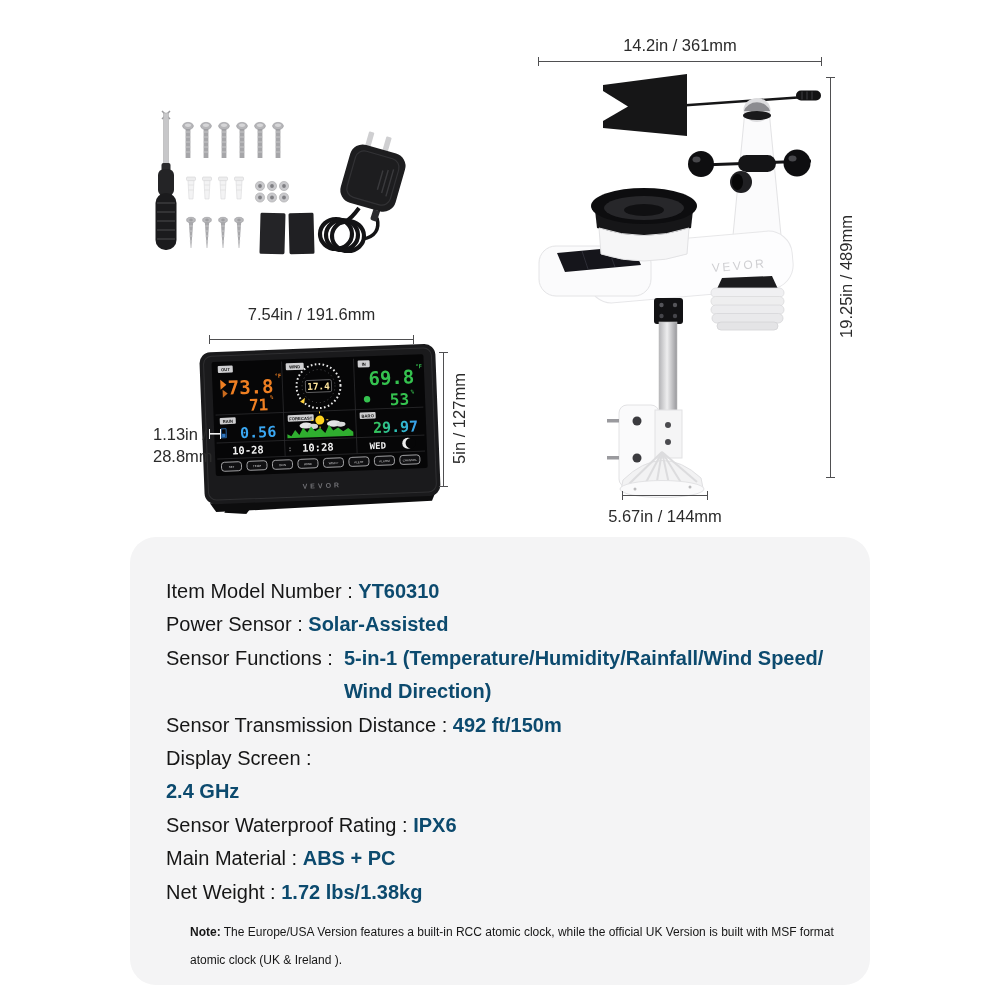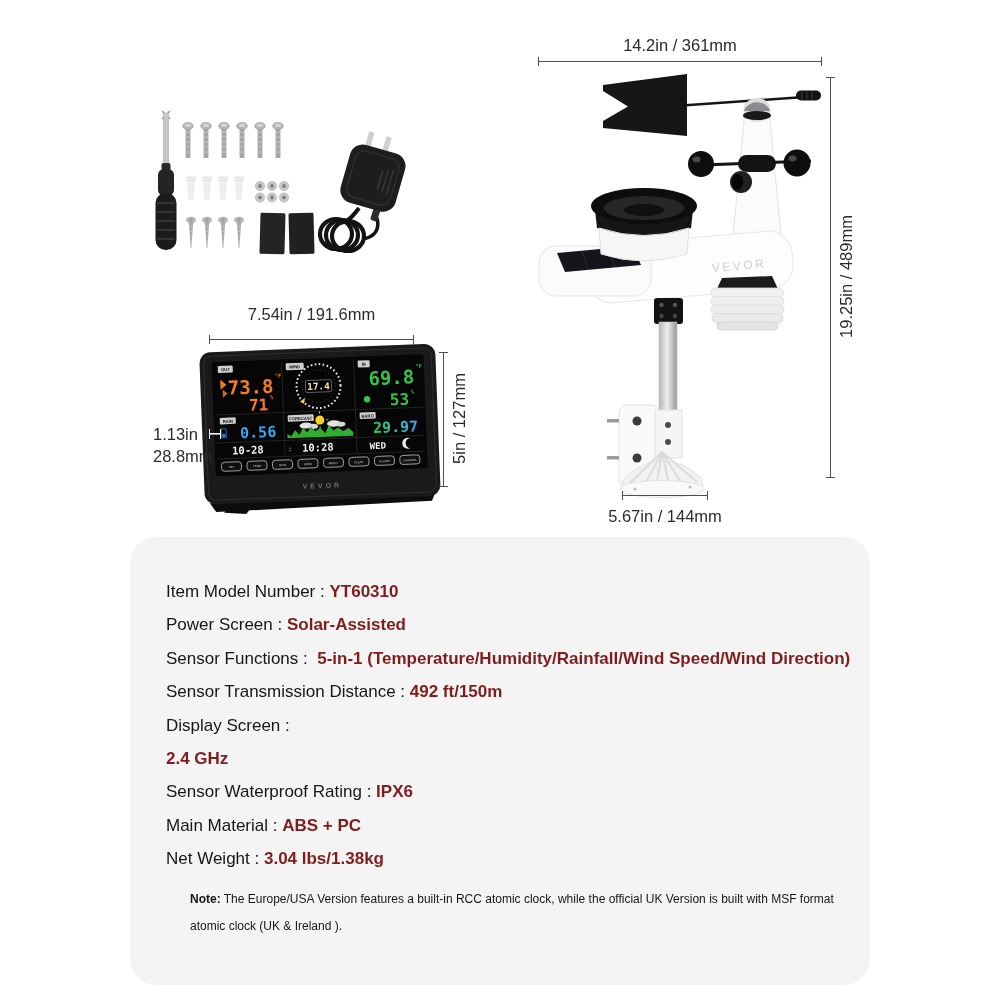--- a/index.html
+++ b/index.html
@@ -21,24 +21,24 @@
     border-left:1.6px solid #f4f4f4; border-right:1.6px solid #f4f4f4;
     background:linear-gradient(#f4f4f4,#f4f4f4) center/100% 1.6px no-repeat; }
 
   
   #console-svg { transform:rotate(-2.2deg); }
 
   
   .spec-card { position:absolute; left:130px; top:537px; width:740px; height:448px;
     background:#f4f4f5; border-radius:26px; }
   .spec-list { padding:38px 40px 0 36px; }
-  .spec-row { display:flex; align-items:flex-start; font-size:17px; line-height:33.4px; color:#161616; }
+  .spec-row { display:flex; align-items:flex-start; font-size:20px; line-height:33.4px; color:#161616; }
   .spec-label { white-space:pre; }
-  .spec-value { color:#7f1d1d; font-weight:bold; white-space:pre; }
-  .spec-value.stack { display:flex; flex-direction:row; white-space:pre; }
+  .spec-value { color:#0c4a6e; font-weight:bold; white-space:pre; }
+  .spec-value.stack { display:flex; flex-direction:column; white-space:pre; }
   .spec-note { margin-top:10px; font-size:12px; line-height:27.5px; color:#161616; width:680px;margin-left:24px; }
   .spec-note .note-label { font-weight:bold; }
 
   svg text { font-family:"Liberation Sans", sans-serif; }
   svg text.lcd { font-family:"DejaVu Sans Mono", monospace; font-weight:bold; }
   svg text.tag-t { font-size:4.2px; fill:#111; font-weight:bold; }
 </style>
 </head>
 <body>
 
@@ -376,21 +376,21 @@
   </div>
   <div class="depth-marker"></div>
 
   <div class="spec-card">
     <div class="spec-list">
       <div class="spec-row">
         <span class="spec-label">Item Model Number : </span>
         <span class="spec-value">YT60310</span>
       </div>
       <div class="spec-row">
-        <span class="spec-label">Power Screen : </span>
+        <span class="spec-label">Power Sensor : </span>
         <span class="spec-value">Solar-Assisted</span>
       </div>
       <div class="spec-row">
         <span class="spec-label">Sensor Functions :  </span>
         <span class="spec-value stack">
           <span>5-in-1 (Temperature/Humidity/Rainfall/Wind Speed/</span>
           <span>Wind Direction)</span>
         </span>
       </div>
       <div class="spec-row">
@@ -406,21 +406,21 @@
       <div class="spec-row">
         <span class="spec-label">Sensor Waterproof Rating : </span>
         <span class="spec-value">IPX6</span>
       </div>
       <div class="spec-row">
         <span class="spec-label">Main Material : </span>
         <span class="spec-value">ABS + PC</span>
       </div>
       <div class="spec-row">
         <span class="spec-label">Net Weight : </span>
-        <span class="spec-value">3.04 lbs/1.38kg</span>
+        <span class="spec-value">1.72 lbs/1.38kg</span>
       </div>
       <p class="spec-note">
         <span class="note-label">Note:</span><span> The Europe/USA Version features a built-in RCC atomic clock, while the official UK Version is built with MSF format atomic clock (UK &amp; Ireland ).</span>
       </p>
     </div>
   </div>
 
 </div>
 
 </body></html>

